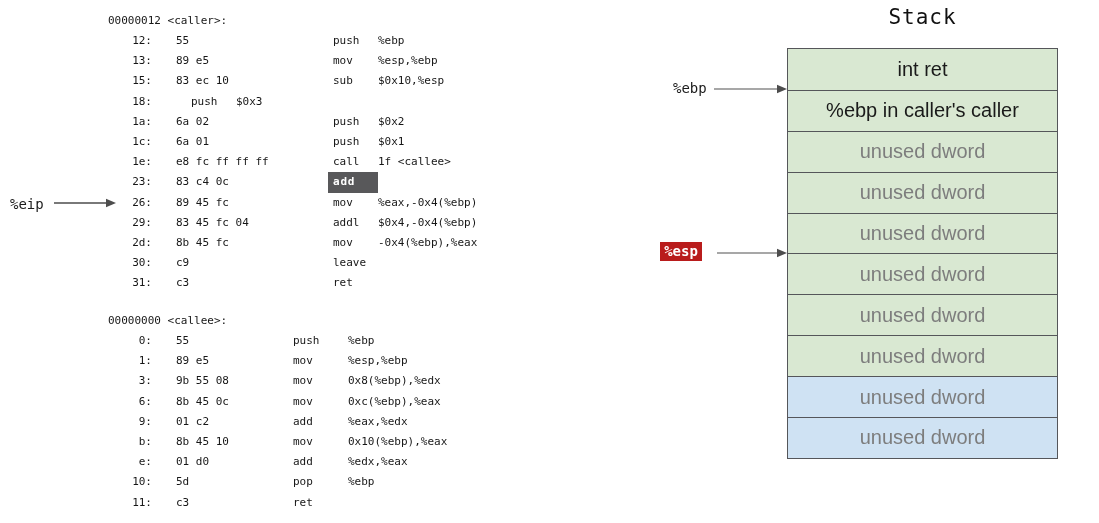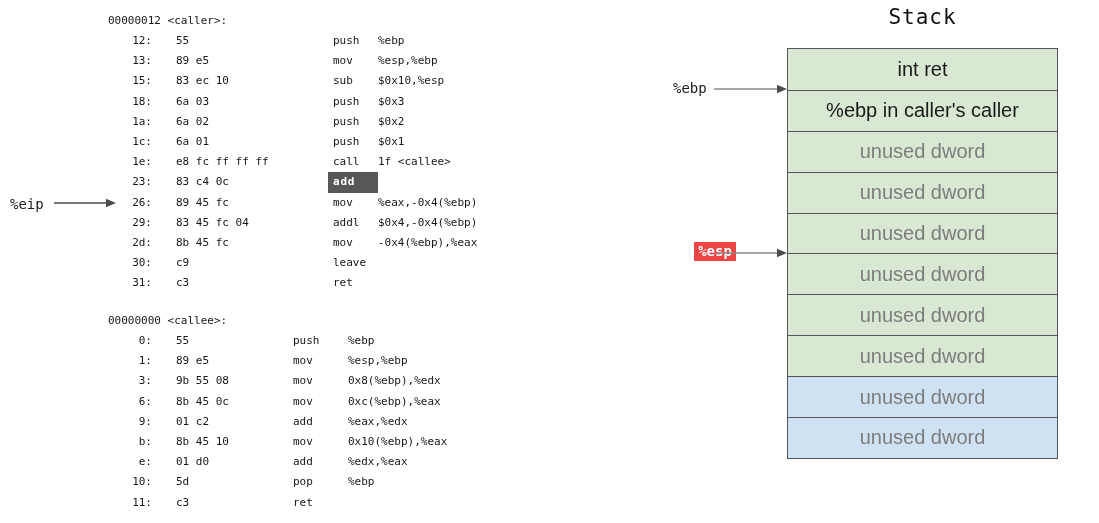--- a/index.html
+++ b/index.html
@@ -61,21 +61,21 @@
 <body>
 
 <div class="canvas">
 
   <div class="code-block caller" style="top:10px;">
     <div class="hdr">00000012 &lt;caller&gt;:</div>
     <div id="caller-lines">
         <div class="asm-line"><span class="cell addr">12:</span><span class="cell bytes">55</span><span class="cell mn">push</span><span class="cell ops">%ebp</span></div>
         <div class="asm-line"><span class="cell addr">13:</span><span class="cell bytes">89 e5</span><span class="cell mn">mov</span><span class="cell ops">%esp,%ebp</span></div>
         <div class="asm-line"><span class="cell addr">15:</span><span class="cell bytes">83 ec 10</span><span class="cell mn">sub</span><span class="cell ops">$0x10,%esp</span></div>
-        <div class="asm-line"><span class="cell addr">18:</span><span class="cell bytes">6a 03</span><span class="cell mn">push</span><span class="cell ops">$0x3</span></div>
+        <div class="asm-line"><span class="cell addr">18:</span><span class="cell mn">push</span><span class="cell ops">$0x3</span></div>
         <div class="asm-line"><span class="cell addr">1a:</span><span class="cell bytes">6a 02</span><span class="cell mn">push</span><span class="cell ops">$0x2</span></div>
         <div class="asm-line"><span class="cell addr">1c:</span><span class="cell bytes">6a 01</span><span class="cell mn">push</span><span class="cell ops">$0x1</span></div>
         <div class="asm-line"><span class="cell addr">1e:</span><span class="cell bytes">e8 fc ff ff ff</span><span class="cell mn">call</span><span class="cell ops">1f &lt;callee&gt;</span></div>
         <div class="asm-line hl"><span class="cell addr">23:</span><span class="cell bytes">83 c4 0c</span><span class="cell mn" style="background: rgb(88, 88, 90);">add</span><span class="cell ops" style="background: rgb(88, 88, 90);">$0xc,%esp</span></div>
         <div class="asm-line"><span class="cell addr">26:</span><span class="cell bytes">89 45 fc</span><span class="cell mn">mov</span><span class="cell ops">%eax,-0x4(%ebp)</span></div>
         <div class="asm-line"><span class="cell addr">29:</span><span class="cell bytes">83 45 fc 04</span><span class="cell mn">addl</span><span class="cell ops">$0x4,-0x4(%ebp)</span></div>
         <div class="asm-line"><span class="cell addr">2d:</span><span class="cell bytes">8b 45 fc</span><span class="cell mn">mov</span><span class="cell ops">-0x4(%ebp),%eax</span></div>
         <div class="asm-line"><span class="cell addr">30:</span><span class="cell bytes">c9</span><span class="cell mn">leave</span><span class="cell ops"></span></div>
         <div class="asm-line"><span class="cell addr">31:</span><span class="cell bytes">c3</span><span class="cell mn">ret</span><span class="cell ops"></span></div>
       </div>
@@ -136,19 +136,19 @@
         <span class="slot-label" style="color: rgb(125, 125, 125);">unused dword</span>
       </div>
     </div>
 
   <div class="reg-label" style="left:673px; top:80px;">%ebp</div>
   <svg class="arrow-svg" style="left:714px; top:82.5px;" width="73" height="12">
     <line x1="0" y1="6" x2="64" y2="6" stroke="#8a8a8a" stroke-width="1.6"></line>
     <path d="M63 1.8 L73 6 L63 10.2 Z" fill="#4d4d4d"></path>
   </svg>
 
-  <div class="reg-label boxed" style="left: 694px; top: 242px; background: #ef4444;" id="esp-label">%esp</div>
+  <div class="reg-label boxed" style="left: 660px; top: 242px; background: #b91c1c;" id="esp-label">%esp</div>
   <svg class="arrow-svg" style="left:717px; top:247px;" width="70" height="12">
     <line x1="0" y1="6" x2="61" y2="6" stroke="#8a8a8a" stroke-width="1.6"></line>
     <path d="M60 1.8 L70 6 L60 10.2 Z" fill="#4d4d4d"></path>
   </svg>
 
 </div>
 
 </body></html>

